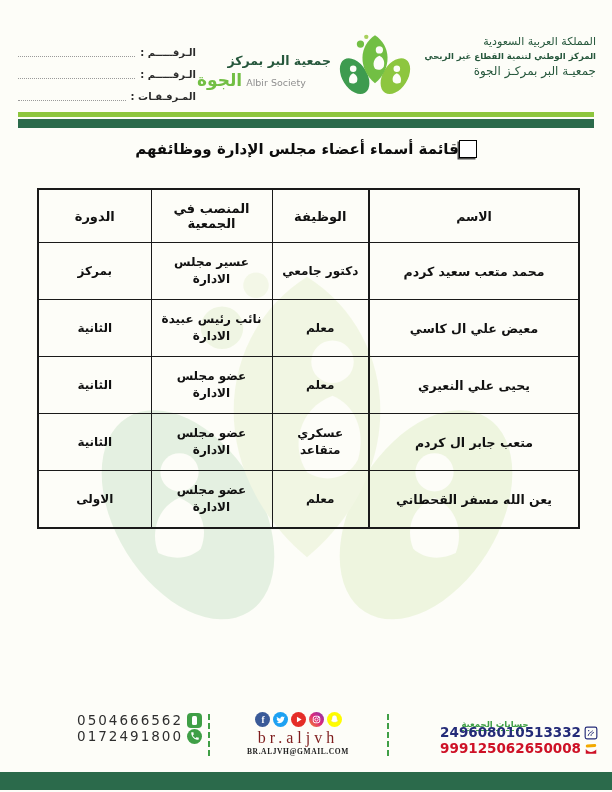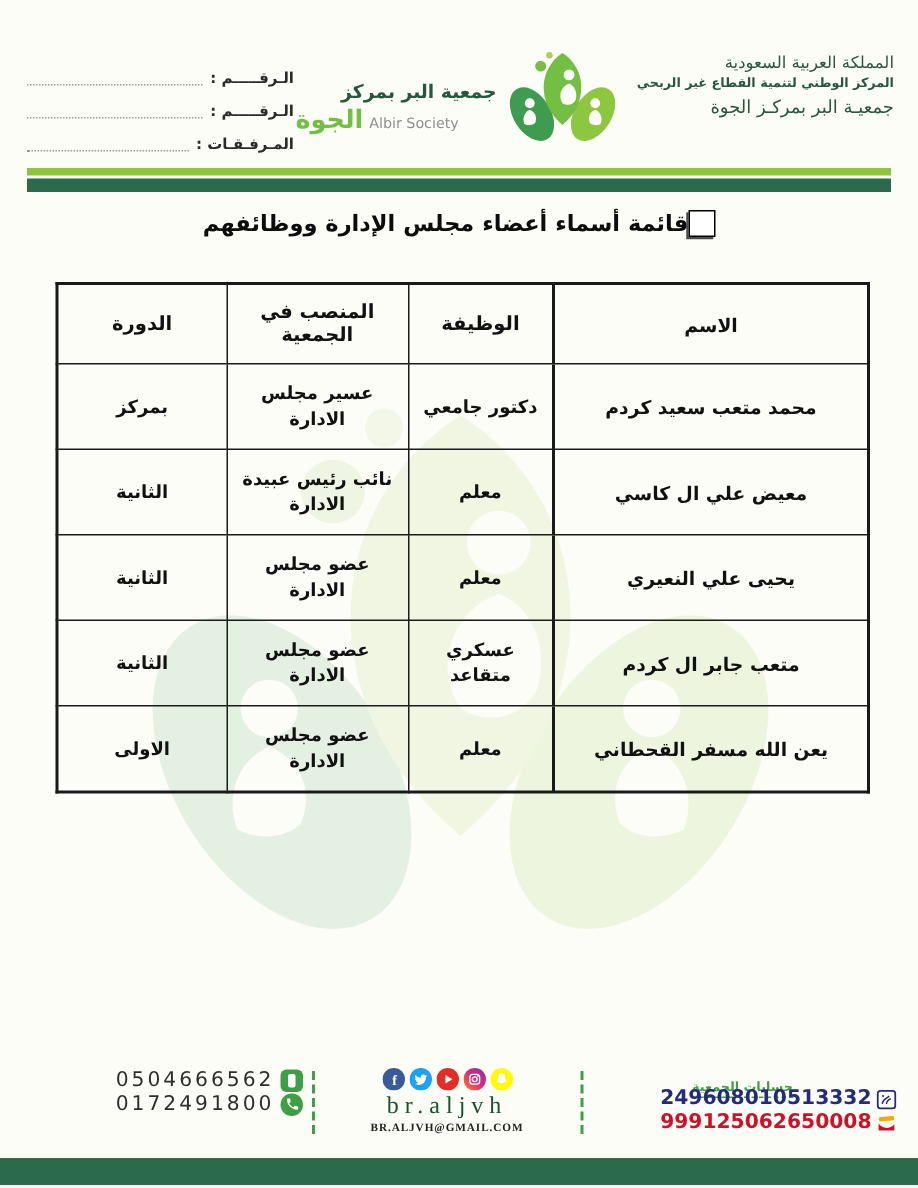--- a/index.html
+++ b/index.html
@@ -68,21 +68,21 @@
   .f-address{font-size:8px;font-weight:bold;color:#3F9F46;direction:rtl;text-align:right;line-height:11px;}
   .phone-row{display:flex;justify-content:flex-end;align-items:center;gap:4px;height:16px;}
   .phone-num{font-size:13.5px;letter-spacing:2px;color:#2e2e2e;line-height:16px;}
   .badge{width:15px;height:15px;display:inline-flex;align-items:center;justify-content:center;}
   .mobile-badge{background:#3F9F46;border-radius:4px;position:relative;}
   .mobile-badge::after{content:"";width:5px;height:9px;background:#fff;border-radius:1.5px;display:block;}
   .tel-badge{background:#3F9F46;border-radius:50%;}
   .f-mid{position:absolute;left:196px;top:0;width:168px;text-align:center;}
   .social-row{display:flex;justify-content:center;gap:3px;height:16px;}
   .social-icon{width:15px;height:15px;display:inline-block;}
-  .handle{font-family:"Liberation Serif",serif;font-size:16px;letter-spacing:4px;color:#14532d;
+  .handle{font-family:"Liberation Serif",serif;font-size:16px;letter-spacing:4px;color:#7f1d1d;
           line-height:18px;margin-top:1px;}
   .email{font-family:"Liberation Serif",serif;font-size:7.5px;letter-spacing:.6px;font-weight:bold;
          color:#222;line-height:10px;}
   .f-right{position:absolute;left:374px;top:0;width:206px;}
   .accounts-title-wrap{text-align:center;height:12px;}
   .accounts-title{display:inline-block;font-size:8.5px;font-weight:bold;color:#3F9F46;
                   border-bottom:1px dashed #3F9F46;padding-bottom:1px;}
   .account-row{display:flex;justify-content:flex-end;align-items:center;gap:3px;height:16px;}
   .acct{font-size:13.5px;font-weight:bold;line-height:16px;}
   .acct-blue{color:#242B78;}

